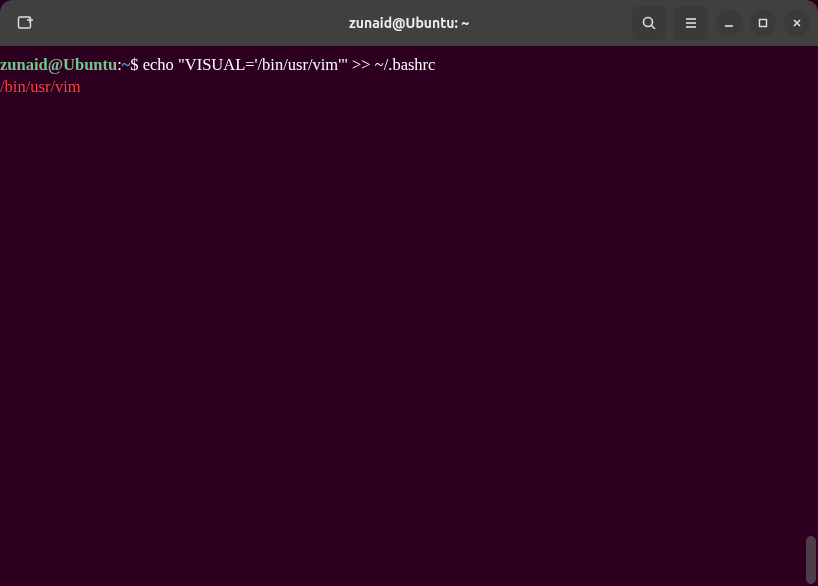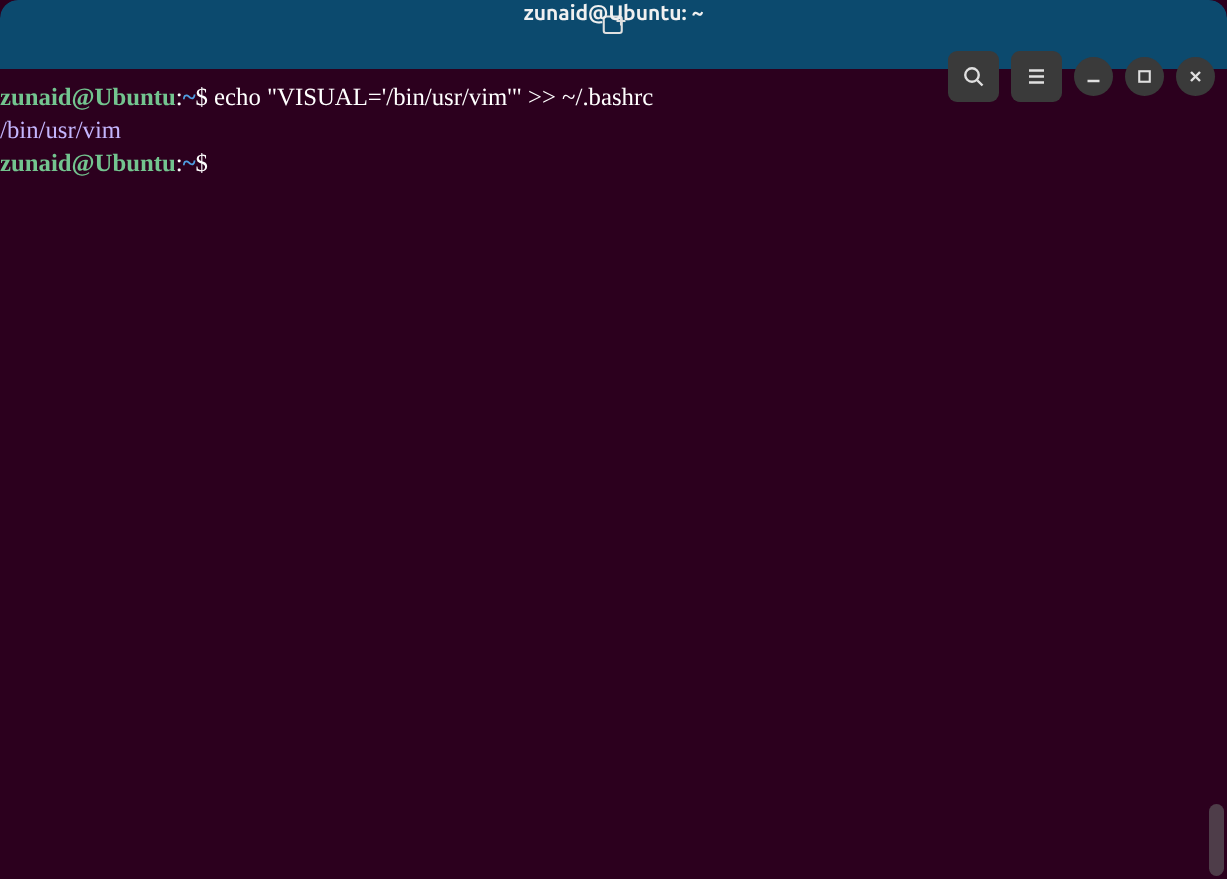--- a/index.html
+++ b/index.html
@@ -11,27 +11,26 @@
       width: 818px;
       height: 586px;
       background: #2c001e;
       font-family: 'Ubuntu Mono', 'DejaVu Sans Mono', monospace;
       overflow: hidden;
       border-radius: 12px;
       position: relative;
     }
     .titlebar {
       height: 46px;
-      background: #0c4a6e;
+      background: #404040;
       display: flex;
       align-items: center;
       padding: 0 8px;
       border-radius: 12px 12px 0 0;
       position: relative;
-      flex-direction: column;
     }
     .titlebar-left {
       display: flex;
       align-items: center;
     }
     .tab-btn {
       width: 34px;
       height: 34px;
       background: transparent;
       border: none;
@@ -102,21 +101,21 @@
       color: #ffffff;
     }
     .path {
       color: #4f9ee3;
       font-weight: bold;
     }
     .cmd {
       color: #ffffff;
     }
     .output {
-      color: #c4b5fd;
+      color: #ef4444;
     }
     .scrollbar {
       position: absolute;
       right: 2px;
       bottom: 2px;
       width: 10px;
       height: 48px;
       background: #666;
       border-radius: 5px;
       opacity: 0.6;
@@ -165,15 +164,14 @@
         <line x1="3" y1="3" x2="9" y2="9"></line>
         <line x1="9" y1="3" x2="3" y2="9"></line>
       </svg>
     </button>
   </div>
 </div>
 
 <div class="terminal-body">
   <div class="line"><span class="user-host">zunaid@Ubuntu</span><span class="colon">:</span><span class="path">~</span><span class="cmd">$</span><span class="cmd"> echo "VISUAL='/bin/usr/vim'" &gt;&gt; ~/.bashrc</span></div>
   <div class="line"><span class="output">/bin/usr/vim</span></div>
-  <div class="line"><span class="user-host">zunaid@Ubuntu</span><span class="colon">:</span><span class="path">~</span><span class="cmd">$</span><span class="cmd"> </span></div>
   <div class="scrollbar"></div>
 </div>
 
 </body></html>

